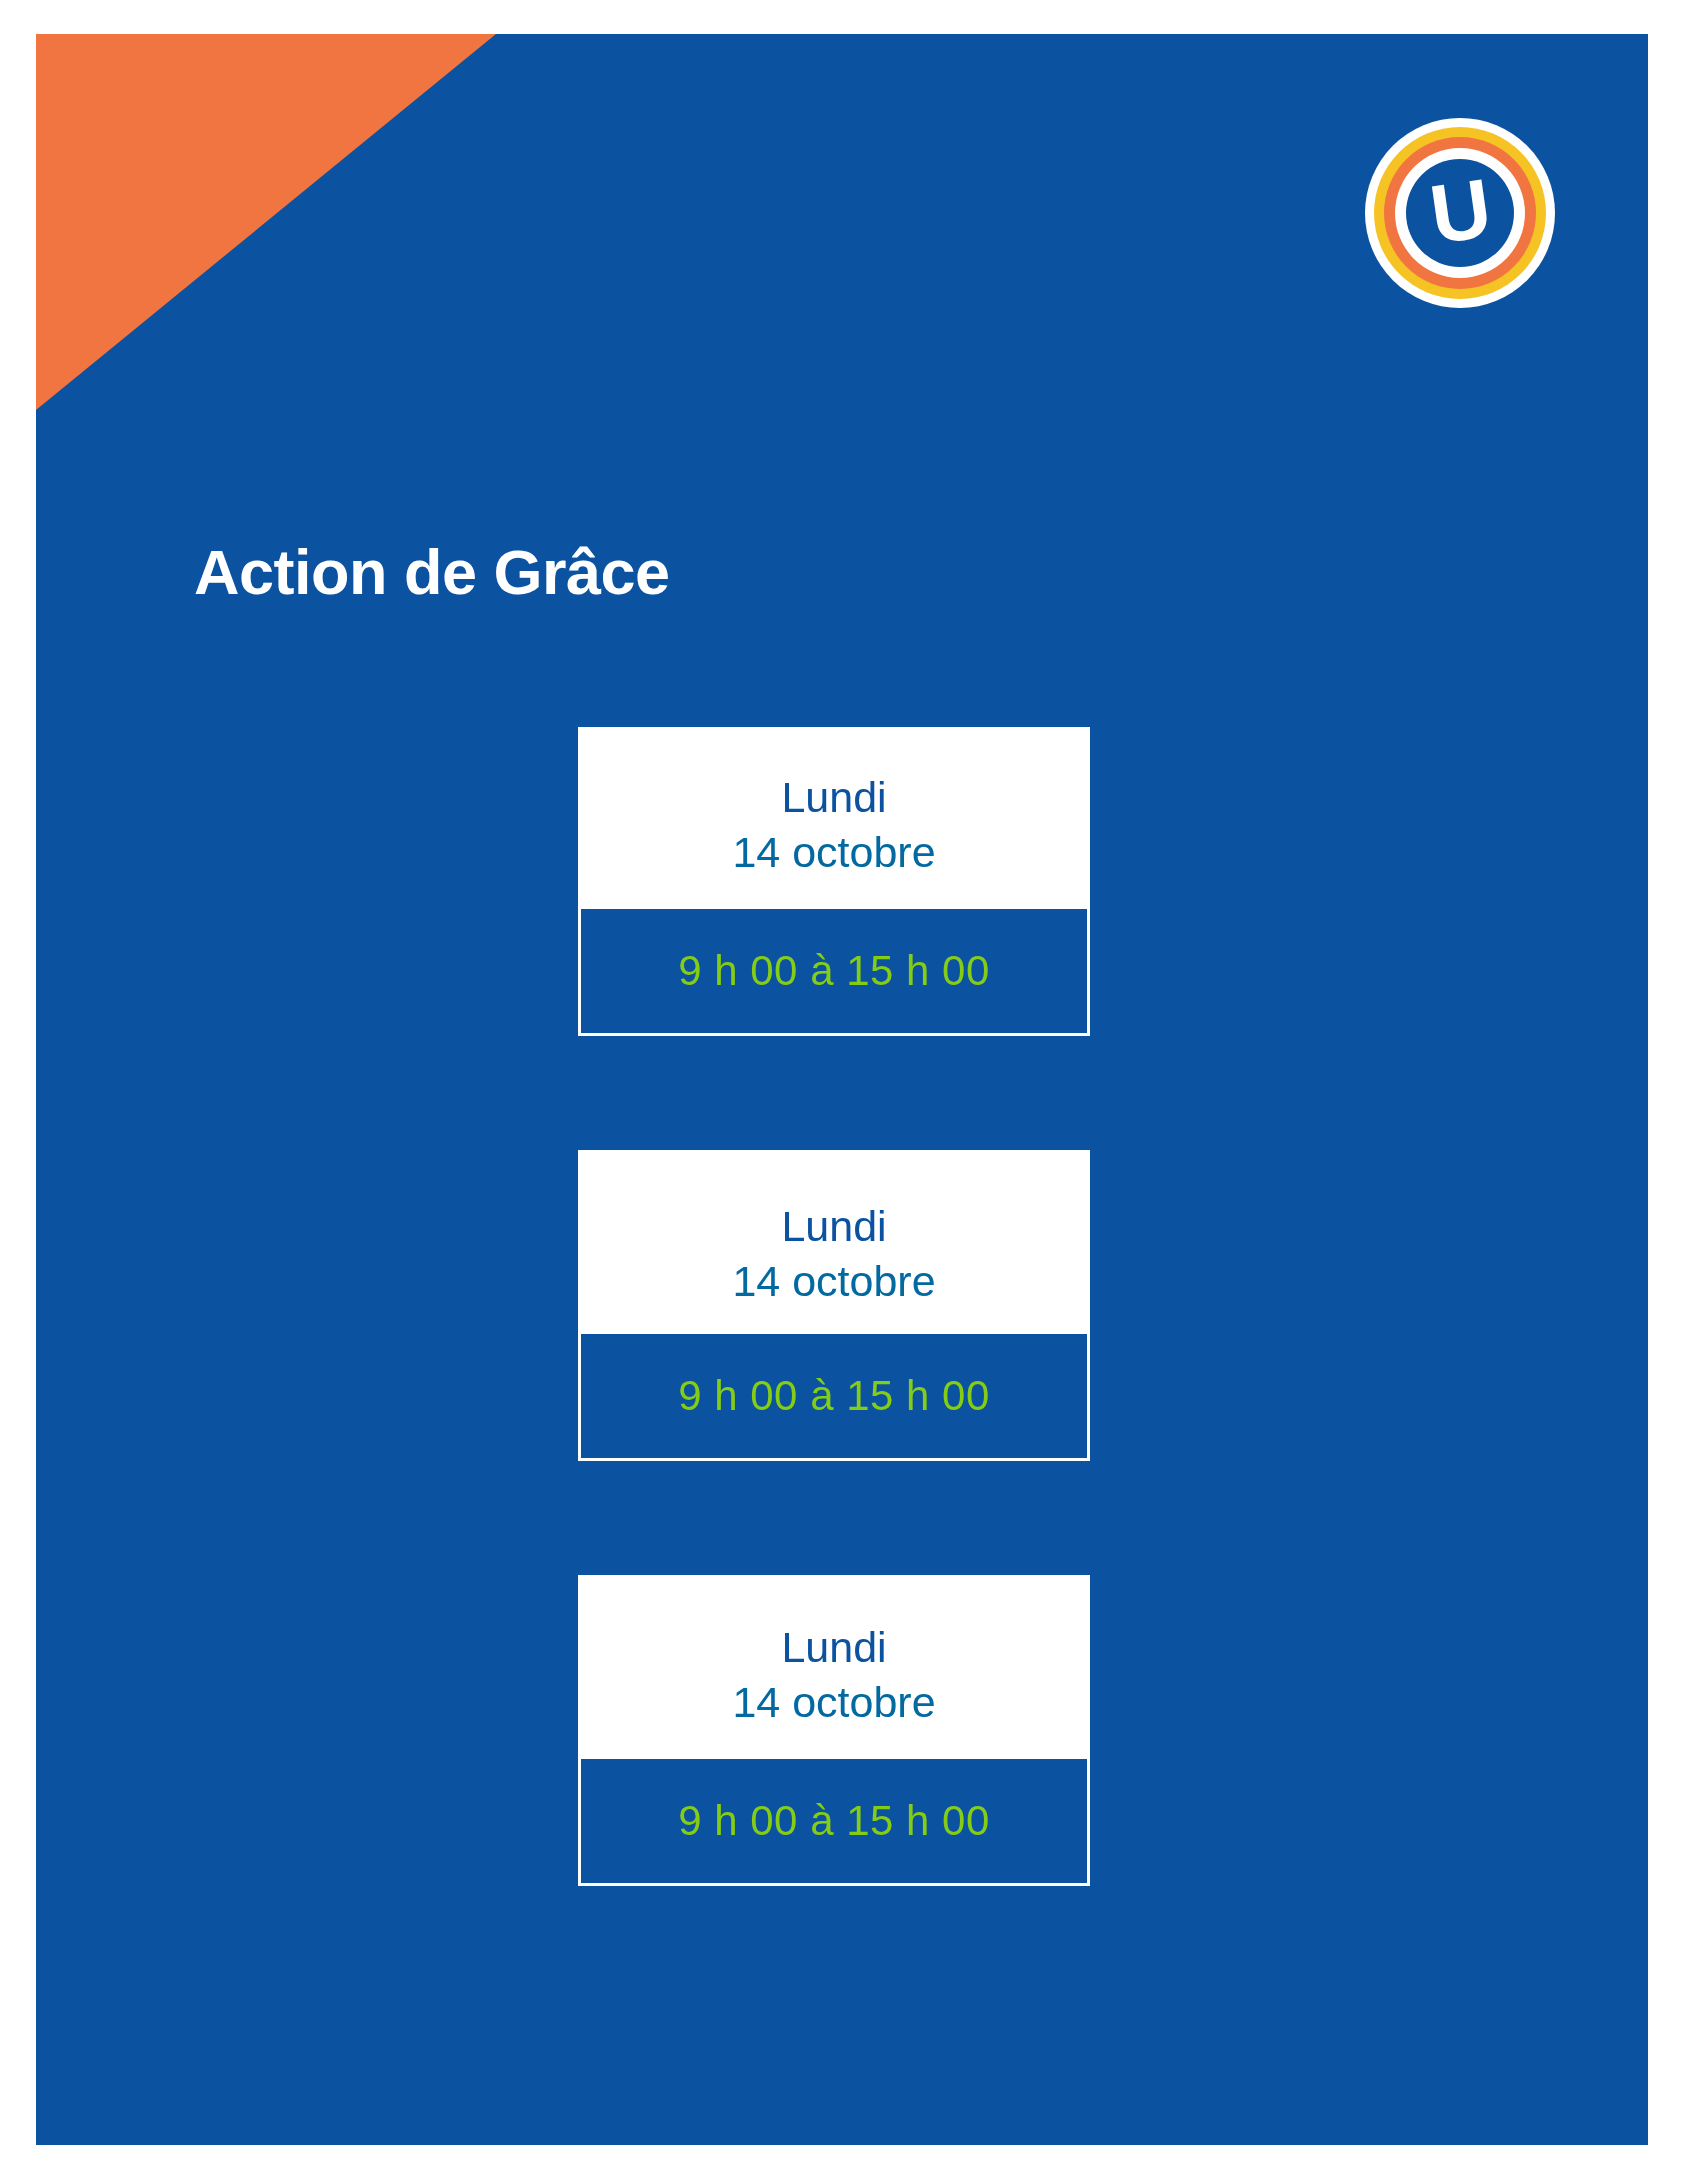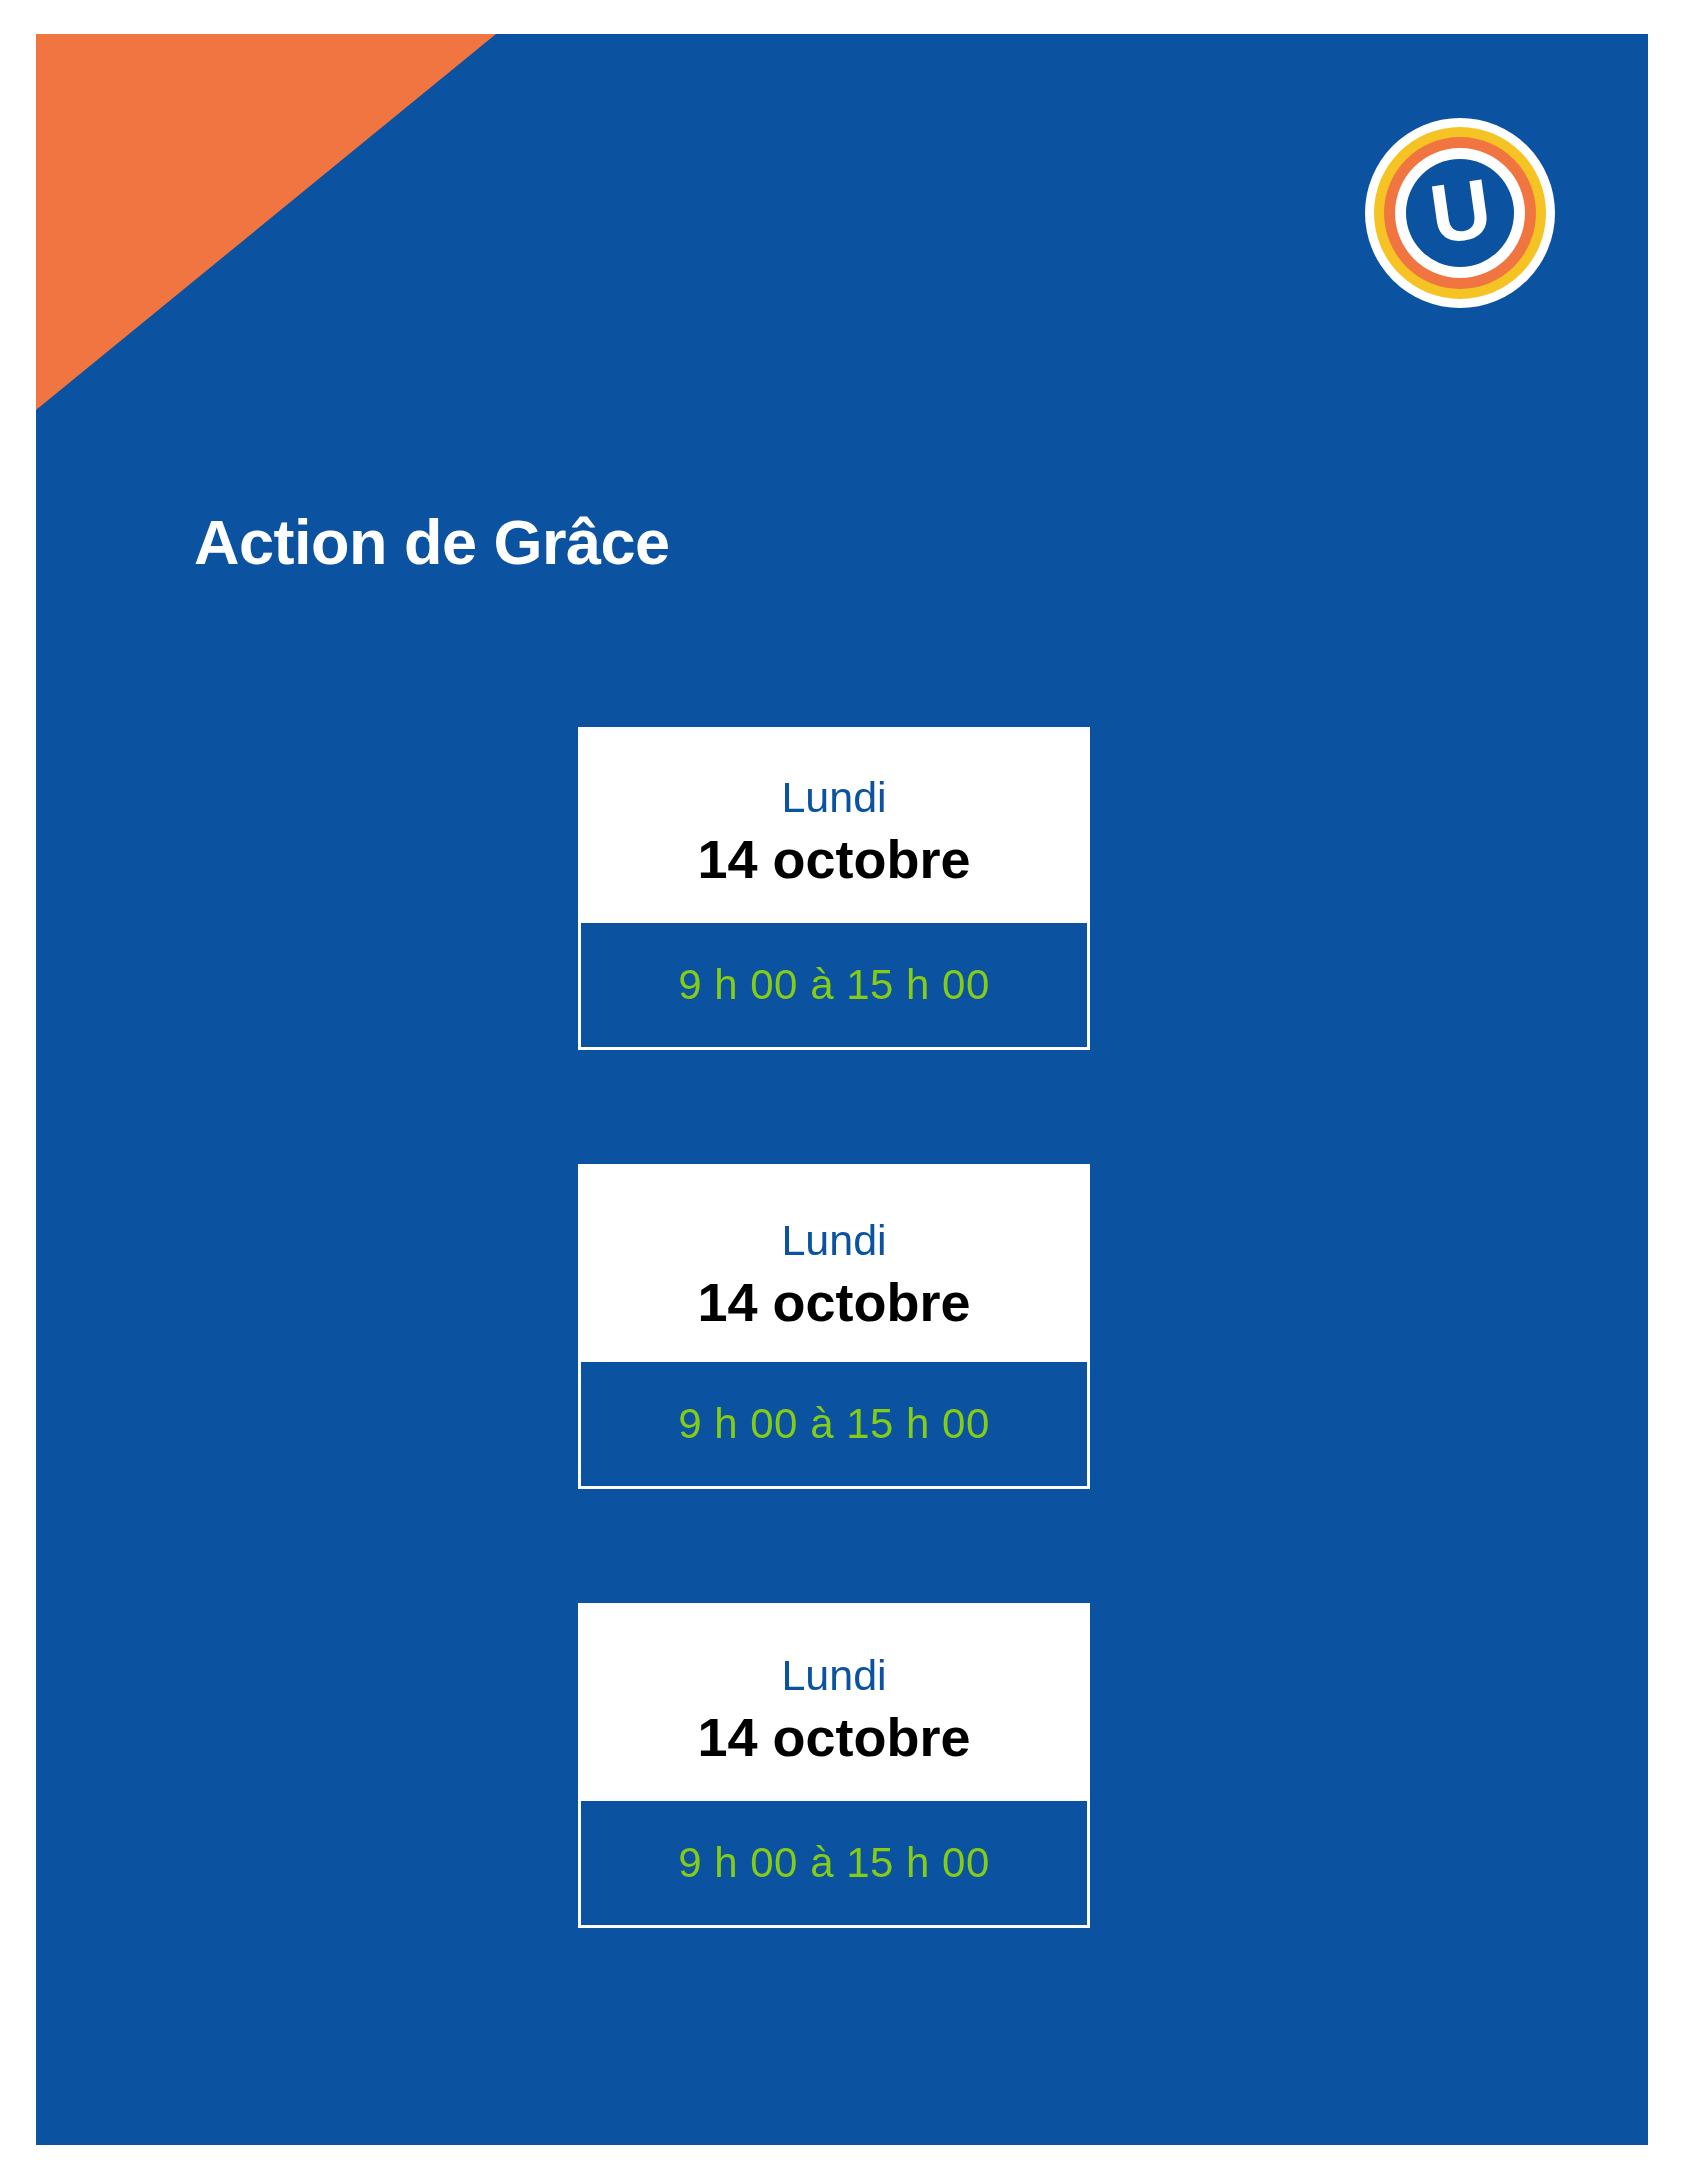--- a/index.html
+++ b/index.html
@@ -94,21 +94,21 @@
     color: #ffffff;
     font-family: "DejaVu Serif", serif;
     font-weight: bold;
     font-size: 123px;
     line-height: 1;
     letter-spacing: -1px;
   }
   .subtitle {
     position: absolute;
     left: 158px;
-    top: 477px;
+    top: 507px;
     color: #ffffff;
     font-family: "Liberation Sans", sans-serif;
     font-weight: bold;
     font-size: 63px;
     line-height: 1;
     letter-spacing: -0.5px;
   }
 
   
   .cards {
@@ -130,25 +130,24 @@
     padding: 34px 0 30px 0;
     text-align: center;
   }
   .card-day {
     color: #0b52a0;
     font-size: 43px;
     line-height: 1.28;
     font-family: "Liberation Sans", sans-serif;
   }
   .card-date {
-    color: #000000;
-    font-size: 54px;
+    color: #0369a1;
+    font-size: 43px;
     line-height: 1.28;
     font-family: "Liberation Sans", sans-serif;
-    font-weight: bold;
   }
   .card-bottom {
     background: #0b52a0;
     border: 3px solid #ffffff;
     border-top: none;
     box-sizing: border-box;
     height: 127px;
     display: flex;
     align-items: center;
     justify-content: center;

